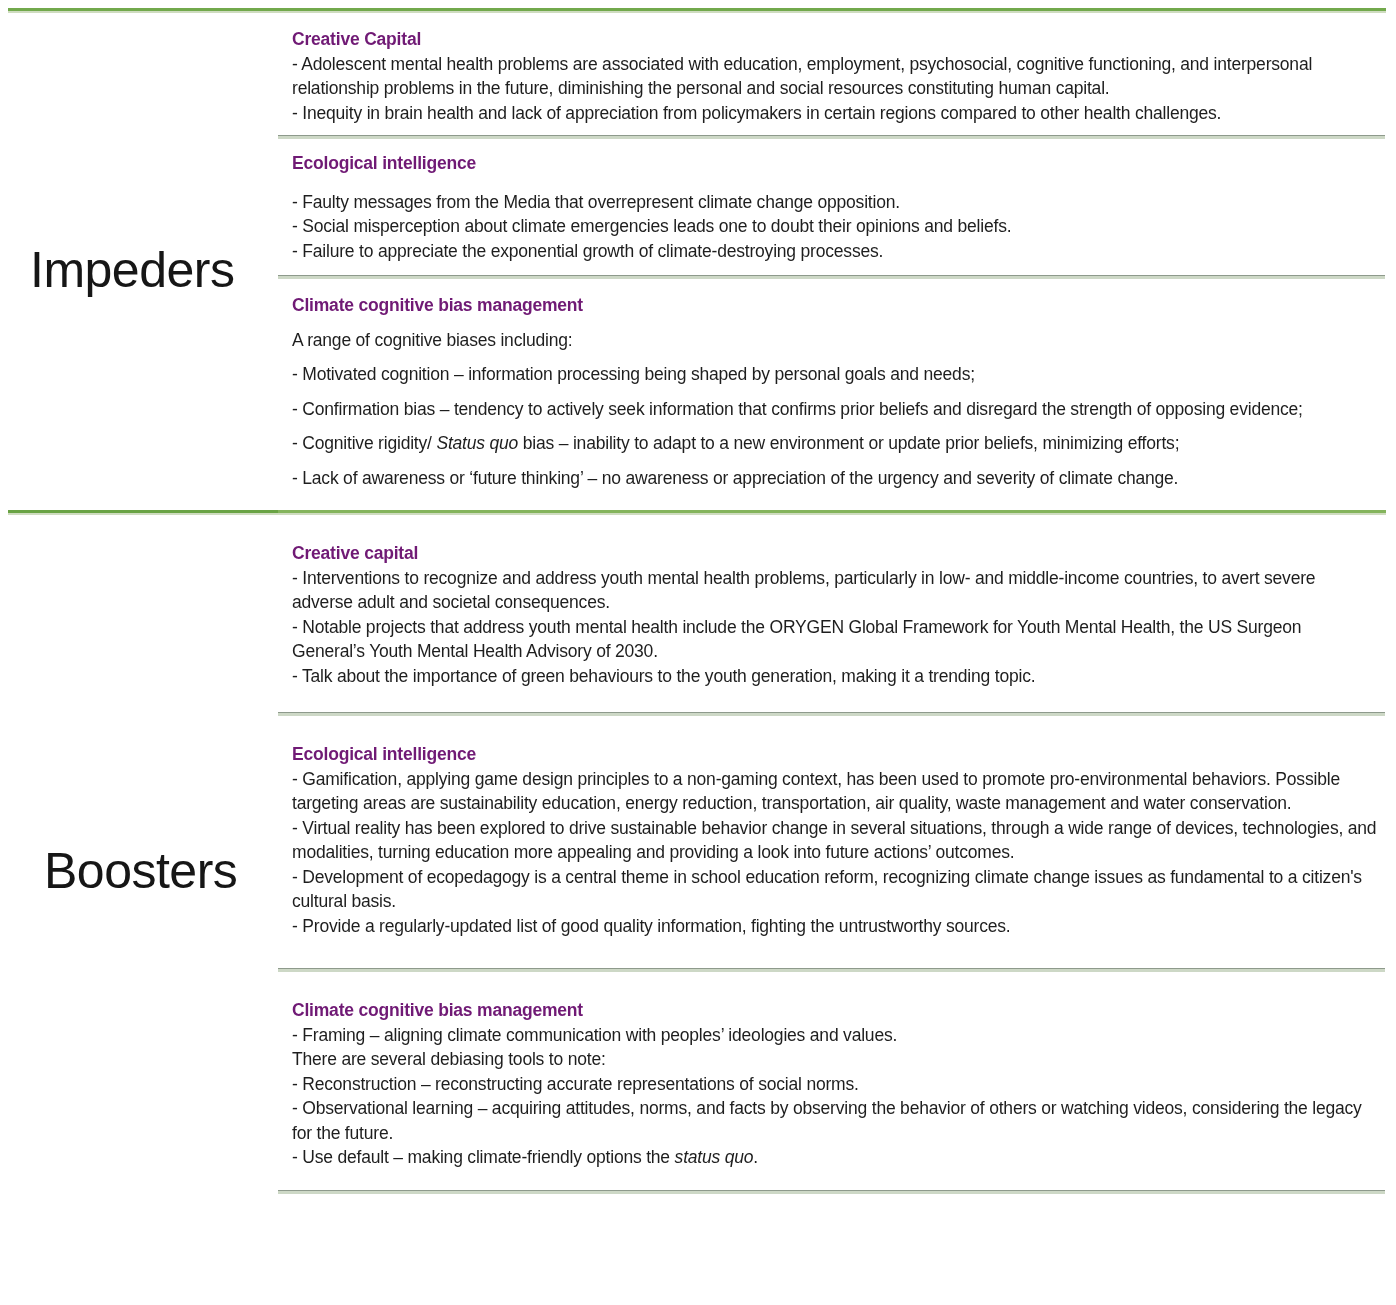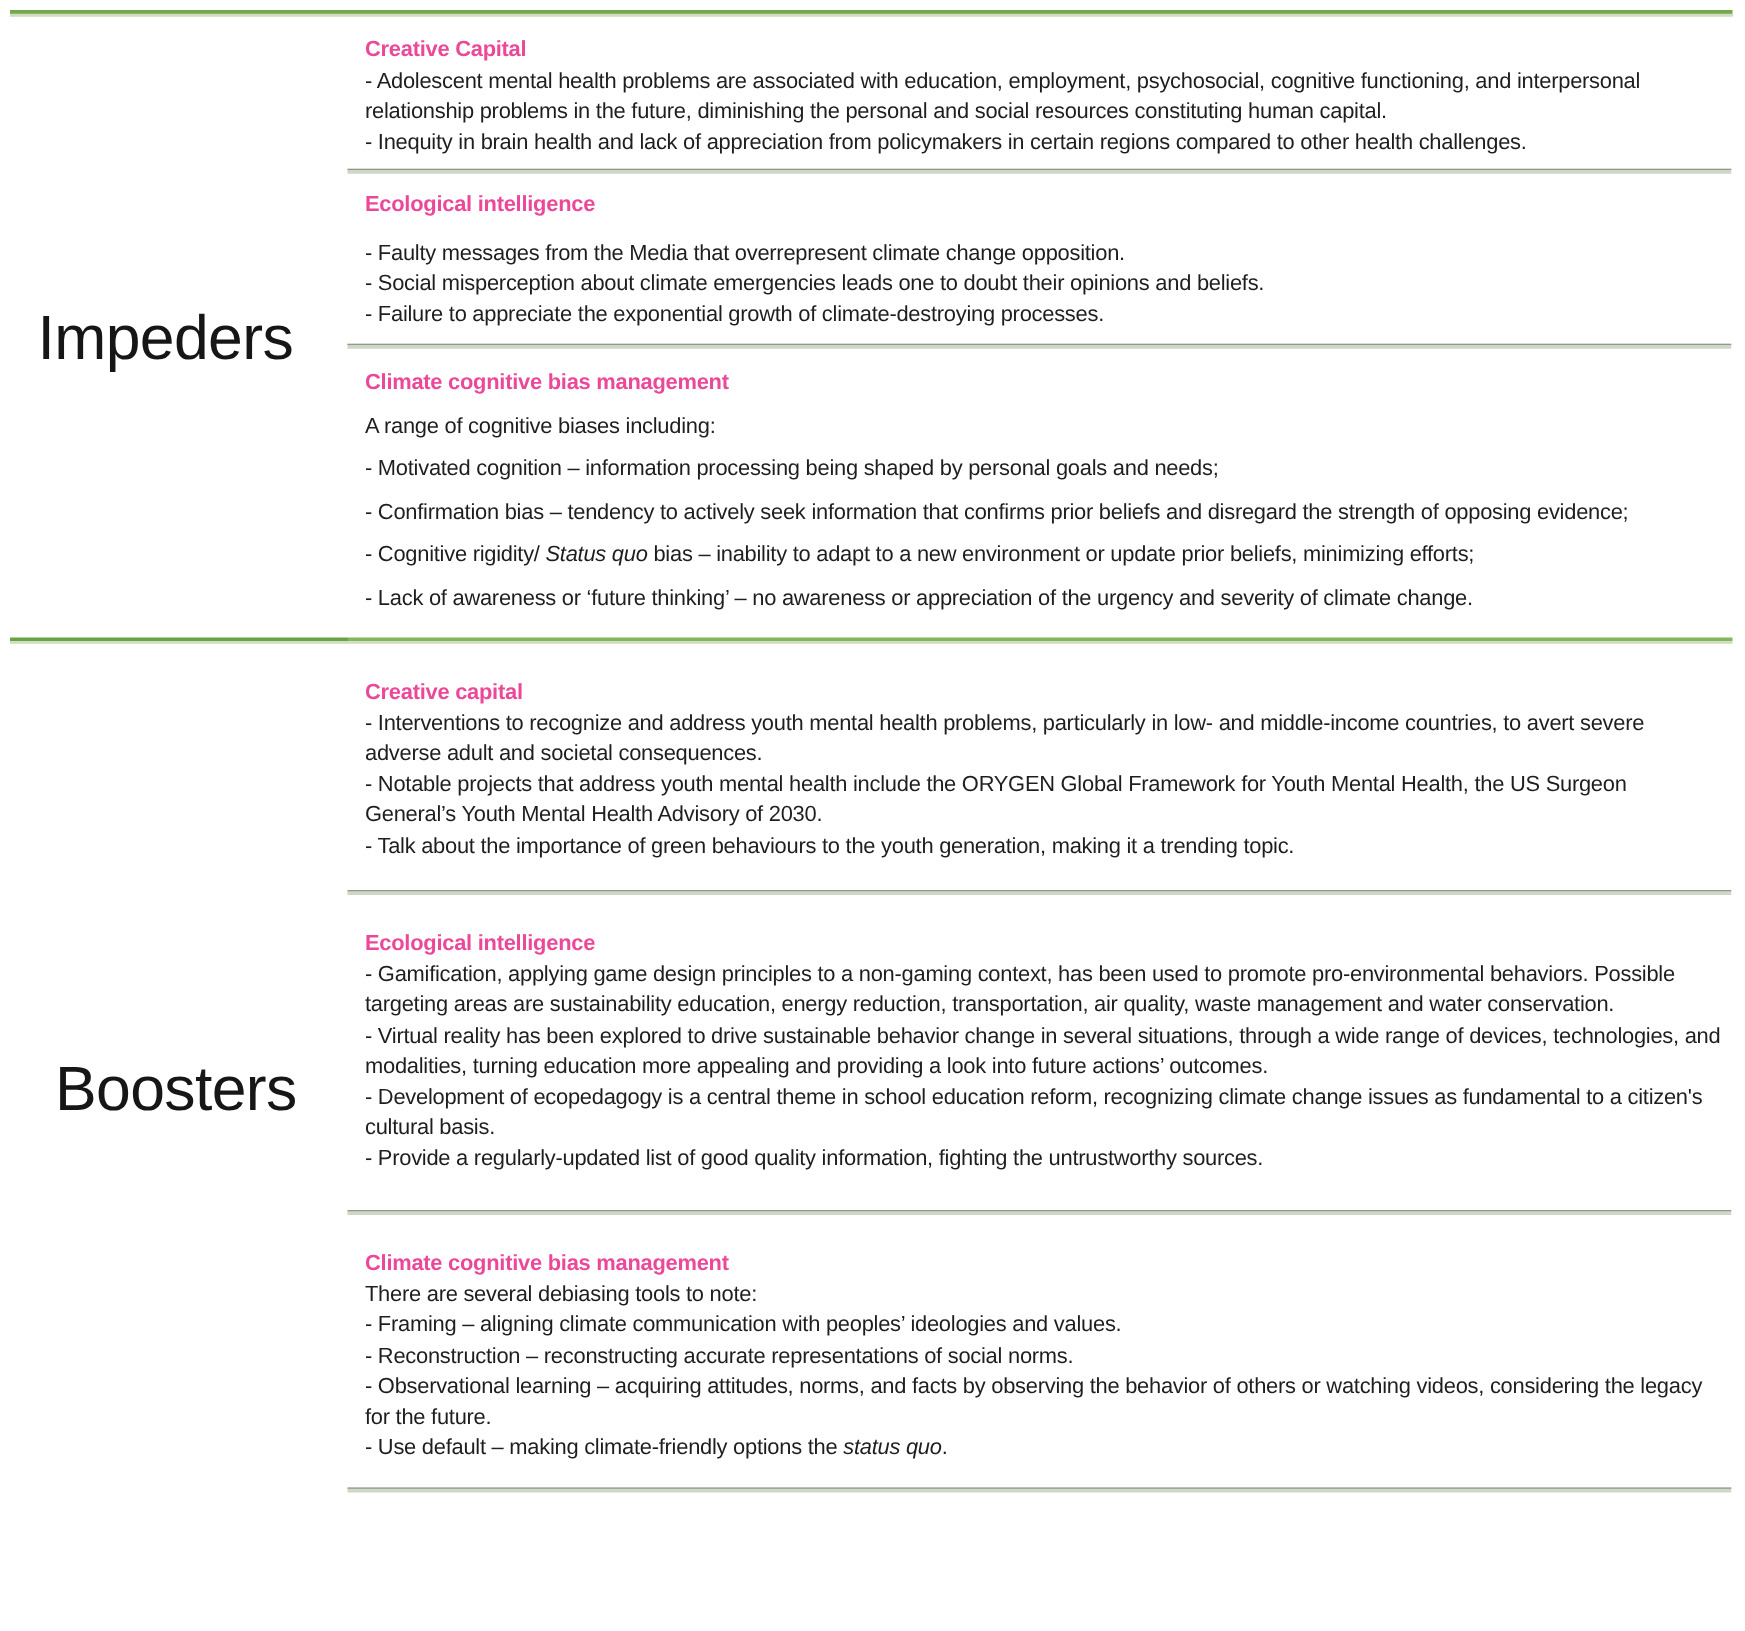--- a/index.html
+++ b/index.html
@@ -50,21 +50,21 @@
     padding: 12px 18px 8px 14px;
     font-size: 17.5px;
     line-height: 24.5px;
     letter-spacing: -0.2px;
     color: #1e1e1e;
   }
   .block h3 {
     font-size: 17.5px;
     line-height: 24.5px;
     font-weight: 700;
-    color: #ec4899;
+    color: #701a75;
     letter-spacing: -0.2px;
   }
   .block p { margin: 0; }
   
   .blk-imp-creative { padding: 14px 18px 10px 14px; }
   
   .blk-imp-eco { padding: 12px 18px 12px 14px; }
   .blk-imp-eco h3 { margin-bottom: 14px; }
   
   .blk-imp-climate { padding: 14px 18px 16px 14px; }
@@ -142,22 +142,22 @@
         <p>- Gamification, applying game design principles to a non-gaming context, has been used to promote pro-environmental behaviors. Possible targeting areas are sustainability education, energy reduction, transportation, air quality, waste management and water conservation.</p>
         <p>- Virtual reality has been explored to drive sustainable behavior change in several situations, through a wide range of devices, technologies, and modalities, turning education more appealing and providing a look into future actions’ outcomes.</p>
         <p>- Development of ecopedagogy is a central theme in school education reform, recognizing climate change issues as fundamental to a citizen's cultural basis.</p>
         <p>- Provide a regularly-updated list of good quality information, fighting the untrustworthy sources.</p>
       </div>
 
       <div class="inner-divider" style="margin-left:0;width:1107px;"></div>
 
       <div class="block blk-boo-climate">
         <h3>Climate cognitive bias management</h3>
+        <p>- Framing – aligning climate communication with peoples’ ideologies and values.</p>
         <p>There are several debiasing tools to note:</p>
-        <p>- Framing – aligning climate communication with peoples’ ideologies and values.</p>
         <p>- Reconstruction – reconstructing accurate representations of social norms.</p>
         <p>- Observational learning – acquiring attitudes, norms, and facts by observing the behavior of others or watching videos, considering the legacy for the future.</p>
         <p>- Use default – making climate-friendly options the <i>status quo</i>.</p>
       </div>
 
       <div class="inner-divider" style="margin-left:0;width:1107px;"></div>
       <div class="bottom-gap"></div>
 
     </div>
   </section>

